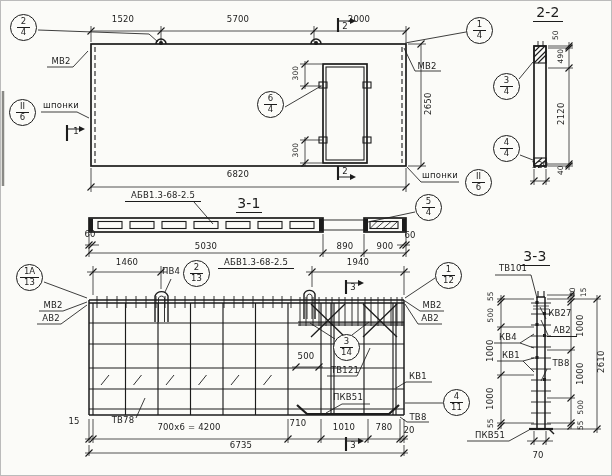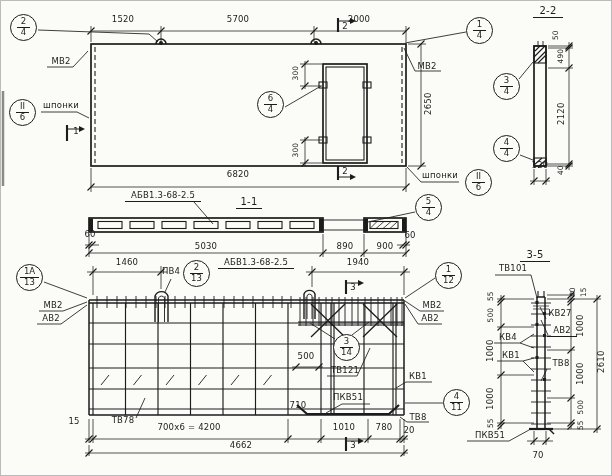--- a/index.html
+++ b/index.html
@@ -10,21 +10,21 @@
     font-family:"DejaVu Sans", sans-serif; color:#1c1c1c;
     border:1px solid #bbb;
   }
   svg { position:absolute; left:0; top:0; }
   .lbl {
     position:absolute; font-size:8.5px; line-height:1.1;
     text-align:center; white-space:nowrap; letter-spacing:.2px;
     color:#1c1c1c; z-index:2;
   }
   .sm  { font-size:7.5px; }
-  .ttl { font-size:10px; }
+  .ttl { font-size:14px; }
   .rot { transform:rotate(-90deg); }
   .und { border-bottom:1px solid #1c1c1c; padding-bottom:1px; }
   .callout {
     position:absolute; width:27px; height:27px; border:1.4px solid #1c1c1c;
     border-radius:50%; background:#fbfbf8; z-index:3;
     display:flex; flex-direction:column; align-items:center; justify-content:center;
     font-size:8.5px; line-height:1.15;
   }
   .callout .num { border-bottom:1px solid #1c1c1c; padding:0 4px; }
   .callout .den { padding:0 4px; }
@@ -226,21 +226,21 @@
 <div class="lbl" style="left:215px;top:169px;width:44px">6820</div>
 
 <div class="lbl ttl und" style="left:532px;top:4px;width:30px">2-2</div>
 <div class="lbl rot sm" style="left:545px;top:30px;width:20px">50</div>
 <div class="lbl rot sm" style="left:548px;top:51px;width:24px">490</div>
 <div class="lbl rot" style="left:543px;top:108px;width:36px">2120</div>
 <div class="lbl rot sm" style="left:550px;top:165px;width:20px">40</div>
 <div class="lbl" style="left:524px;top:160px;width:30px">120</div>
 
 <div class="lbl und" style="left:124px;top:190px;width:76px">АБВ1.3-68-2.5</div>
-<div class="lbl ttl und" style="left:235px;top:195px;width:26px">1-1</div>
+<div class="lbl ttl und" style="left:235px;top:195px;width:26px">3-1</div>
 <div class="lbl" style="left:80px;top:229px;width:18px">60</div>
 <div class="lbl" style="left:183px;top:241px;width:44px">5030</div>
 <div class="lbl" style="left:330px;top:241px;width:28px">890</div>
 <div class="lbl" style="left:370px;top:241px;width:28px">900</div>
 <div class="lbl" style="left:400px;top:230px;width:18px">60</div>
 
 <div class="lbl" style="left:102px;top:257px;width:48px">1460</div>
 <div class="lbl" style="left:158px;top:266px;width:24px">ПВ4</div>
 <div class="lbl und" style="left:217px;top:257px;width:76px">АБВ1.3-68-2.5</div>
 <div class="lbl" style="left:333px;top:257px;width:48px">1940</div>
@@ -250,28 +250,28 @@
 <div class="lbl" style="left:417px;top:300px;width:28px">МВ2</div>
 <div class="lbl" style="left:415px;top:313px;width:28px">АВ2</div>
 <div class="lbl" style="left:291px;top:351px;width:28px">500</div>
 <div class="lbl" style="left:324px;top:365px;width:40px">ТВ121</div>
 <div class="lbl" style="left:403px;top:371px;width:28px">КВ1</div>
 <div class="lbl" style="left:325px;top:392px;width:44px">ПКВ51</div>
 <div class="lbl" style="left:404px;top:412px;width:26px">ТВ8</div>
 <div class="lbl" style="left:106px;top:415px;width:32px">ТВ78</div>
 <div class="lbl" style="left:64px;top:416px;width:18px">15</div>
 <div class="lbl" style="left:140px;top:422px;width:96px">700х6 = 4200</div>
-<div class="lbl" style="left:286px;top:400px;width:22px">710</div>
+<div class="lbl" style="left:286px;top:418px;width:22px">710</div>
 <div class="lbl" style="left:322px;top:422px;width:42px">1010</div>
 <div class="lbl" style="left:366px;top:422px;width:34px">780</div>
 <div class="lbl" style="left:398px;top:425px;width:20px">20</div>
-<div class="lbl" style="left:216px;top:440px;width:48px">4662</div>
+<div class="lbl" style="left:216px;top:440px;width:48px">6735</div>
 <div class="lbl" style="left:347px;top:440px;width:10px">3</div>
 
-<div class="lbl ttl und" style="left:519px;top:248px;width:30px">3-5</div>
+<div class="lbl ttl und" style="left:519px;top:248px;width:30px">3-3</div>
 <div class="lbl" style="left:492px;top:263px;width:40px">ТВ101</div>
 <div class="lbl rot sm" style="left:480px;top:291px;width:20px">55</div>
 <div class="lbl rot sm" style="left:480px;top:310px;width:20px">500</div>
 <div class="lbl rot" style="left:472px;top:345px;width:36px">1000</div>
 <div class="lbl rot" style="left:472px;top:393px;width:36px">1000</div>
 <div class="lbl rot sm" style="left:480px;top:418px;width:20px">55</div>
 <div class="lbl rot sm" style="left:562px;top:287px;width:20px">40</div>
 <div class="lbl rot sm" style="left:573px;top:287px;width:20px">15</div>
 <div class="lbl" style="left:543px;top:308px;width:32px">КВ27</div>
 <div class="lbl und" style="left:546px;top:325px;width:30px">АВ2</div>

